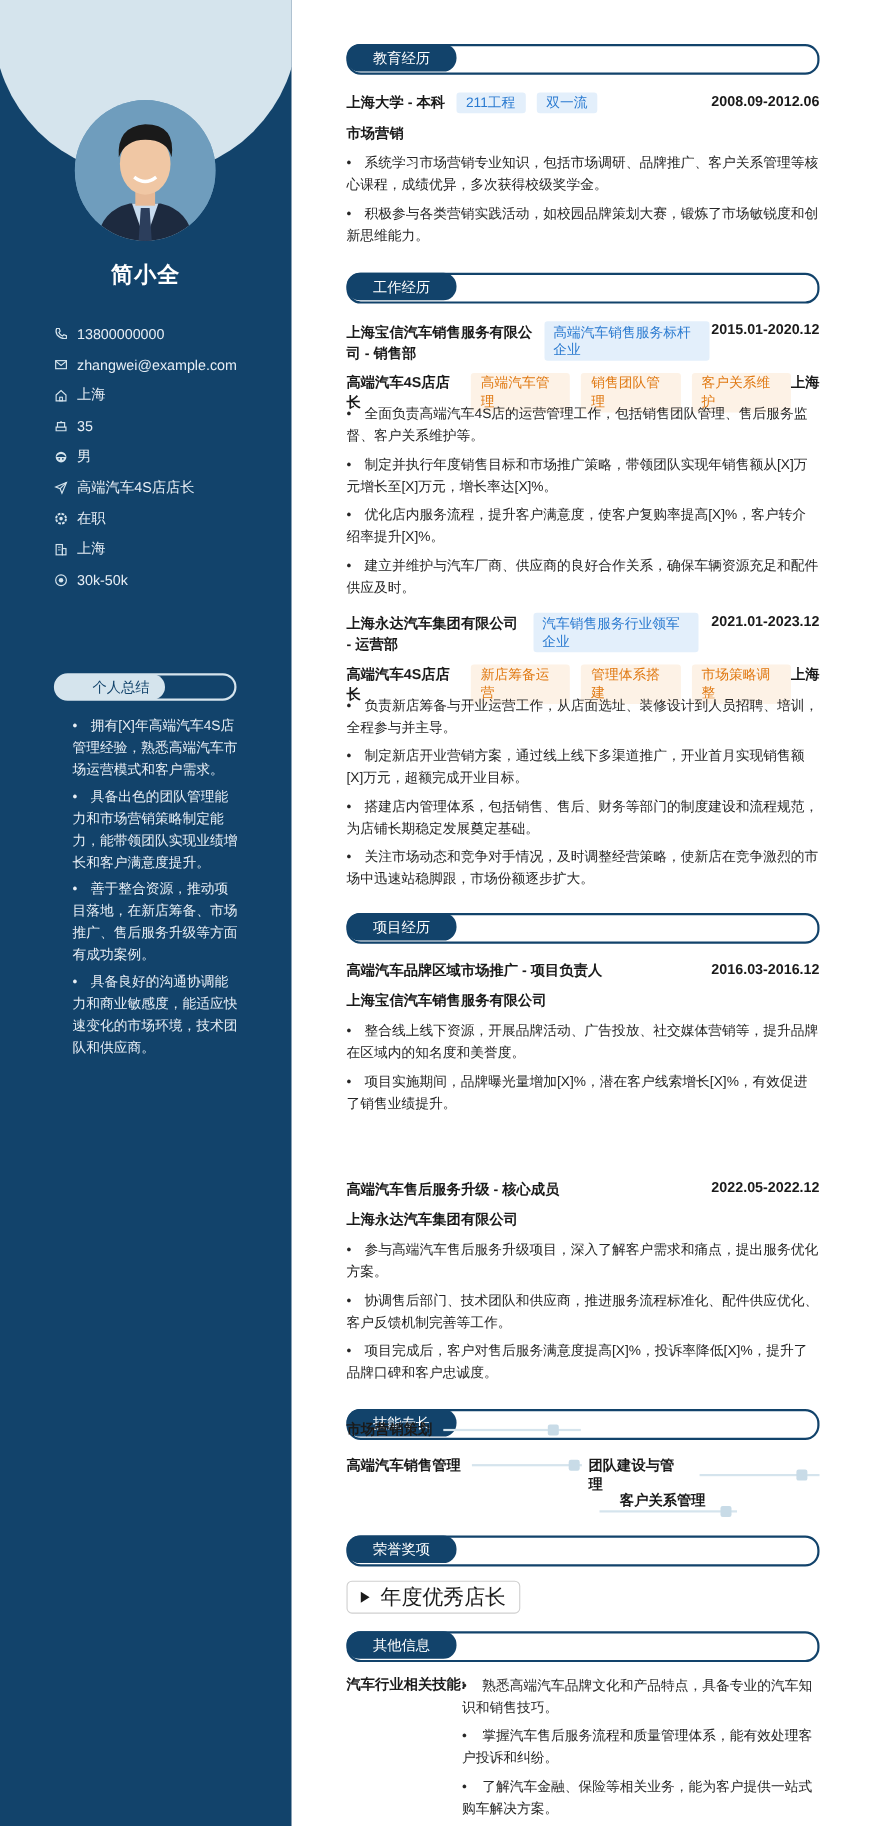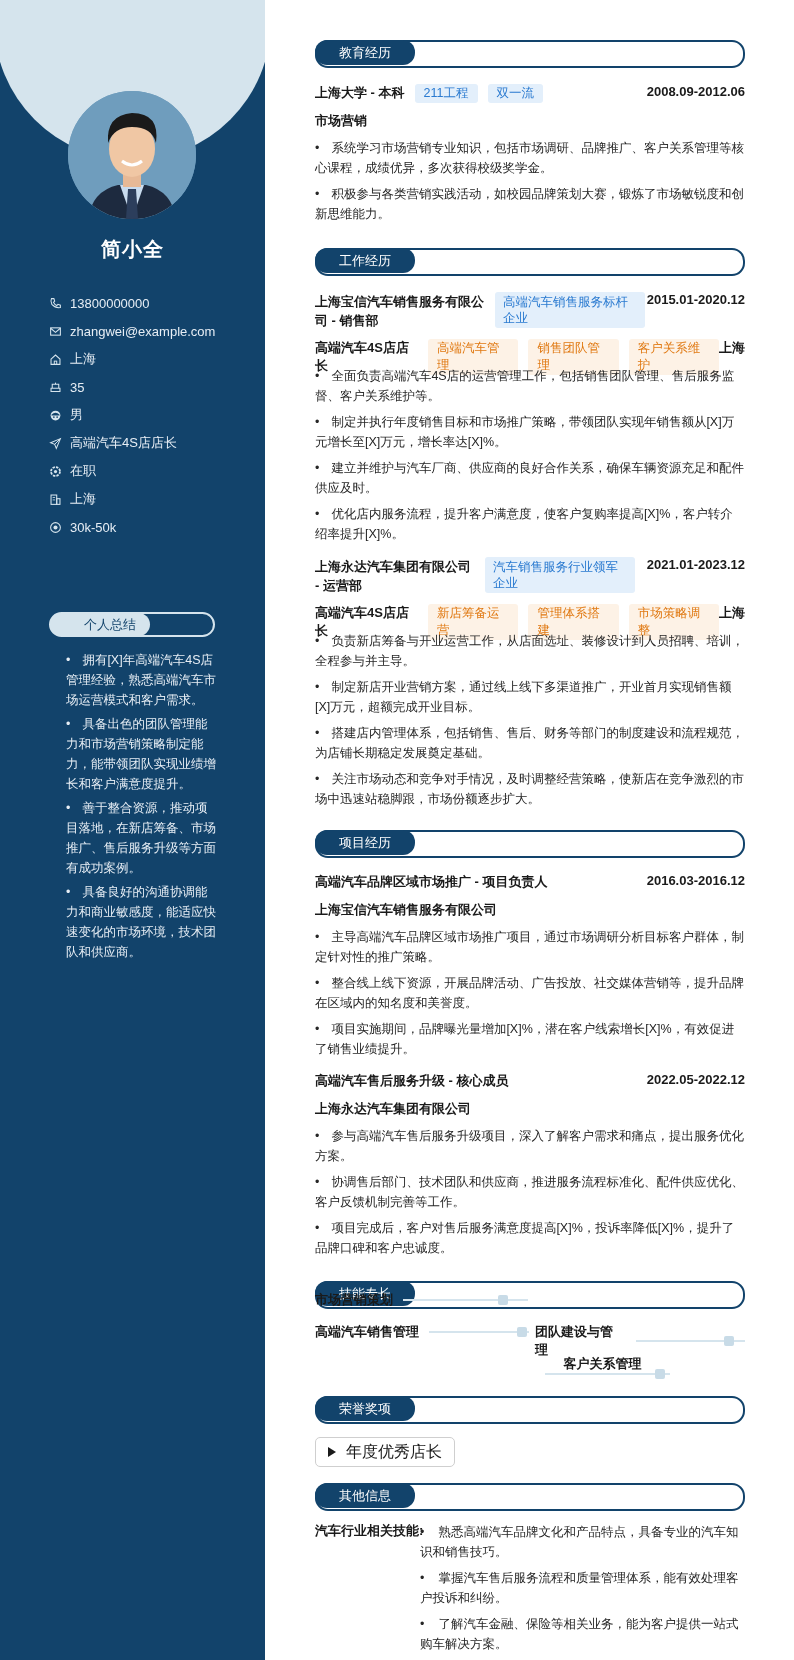--- a/index.html
+++ b/index.html
@@ -35,21 +35,21 @@
   .tag.block { line-height: 16px; padding: 2px 8px; width: 150px; }
 
   .bullets { position: absolute; left: 0; width: 430px; list-style: none; font-size: 12.5px; line-height: 20px; color: #262626; }
   .bullets li { margin-bottom: 6px; }
   .bullets li::before { content: "•"; margin-right: 12px; }
   .sub { position: absolute; left: 0; font-size: 13px; font-weight: bold; color: #1a1a1a; }
   .skill { position: absolute; display: flex; align-items: center; font-size: 13px; font-weight: bold; color: #1a1a1a; }
   .skill .bar { position: relative; height: 2px; background: #d5e4ed; margin-left: 10px; }
   .skill .knob { position: absolute; top: -4px; width: 10px; height: 10px; background: #c8dbe7; border-radius: 2px; }
 
-  .award { position: absolute; left: 0; top: 1386px; height: 30px; padding: 0 12px; border: 1px solid #cfcfcf; border-radius: 5px; display: flex; align-items: center; font-size: 16px; color: #1a1a1a; }
+  .award { position: absolute; left: 0; top: 1386px; height: 30px; padding: 0 12px; border: 1px solid #cfcfcf; border-radius: 5px; display: flex; align-items: center; font-size: 19px; color: #1a1a1a; }
   .award .tri { width: 0; height: 0; border-top: 5px solid transparent; border-bottom: 5px solid transparent; border-left: 8px solid #1a1a1a; margin-right: 10px; }
 
   .other-label { position: absolute; left: 0; top: 1522px; font-size: 13px; font-weight: bold; color: #1a1a1a; }
   .other-list { position: absolute; left: 105px; top: 1522px; width: 325px; list-style: none; font-size: 12.5px; line-height: 20px; color: #262626; }
   .other-list li { margin-bottom: 6px; }
   .other-list li::before { content: "•"; margin-right: 14px; }
 </style>
 </head>
 <body>
 
@@ -196,22 +196,22 @@
   <div class="row" style="top:339px;">
     <span>高端汽车4S店店长</span>
     <span class="tag orange">高端汽车管理</span>
     <span class="tag orange">销售团队管理</span>
     <span class="tag orange">客户关系维护</span>
     <span class="right">上海</span>
   </div>
   <ul class="bullets" style="top:366px;">
     <li>全面负责高端汽车4S店的运营管理工作，包括销售团队管理、售后服务监督、客户关系维护等。</li>
     <li>制定并执行年度销售目标和市场推广策略，带领团队实现年销售额从[X]万元增长至[X]万元，增长率达[X]%。</li>
+    <li>优化店内服务流程，提升客户满意度，使客户复购率提高[X]%，客户转介绍率提升[X]%。</li>
     <li>建立并维护与汽车厂商、供应商的良好合作关系，确保车辆资源充足和配件供应及时。</li>
-    <li>优化店内服务流程，提升客户满意度，使客户复购率提高[X]%，客户转介绍率提升[X]%。</li>
   </ul>
 
   <div class="row" style="top:557px;">
     <span style="width:160px; line-height:19px;">上海永达汽车集团有限公司 - 运营部</span>
     <span class="tag blue block">汽车销售服务行业领军企业</span>
     <span class="right">2021.01-2023.12</span>
   </div>
   <div class="row" style="top:604px;">
     <span>高端汽车4S店店长</span>
     <span class="tag orange">新店筹备运营</span>
@@ -228,21 +228,20 @@
 
   <div class="sec-head" style="top:830px;">
     <div class="pill">项目经历</div>
   </div>
   <div class="row" style="top:873px;">
     <span>高端汽车品牌区域市场推广 - 项目负责人</span>
     <span class="right">2016.03-2016.12</span>
   </div>
   <div class="sub" style="top:901px;">上海宝信汽车销售服务有限公司</div>
   <ul class="bullets" style="top:927px;">
-    <li>主导高端汽车品牌区域市场推广项目，通过市场调研分析目标客户群体，制定针对性的推广策略。</li>
     <li>整合线上线下资源，开展品牌活动、广告投放、社交媒体营销等，提升品牌在区域内的知名度和美誉度。</li>
     <li>项目实施期间，品牌曝光量增加[X]%，潜在客户线索增长[X]%，有效促进了销售业绩提升。</li>
   </ul>
 
   <div class="row" style="top:1072px;">
     <span>高端汽车售后服务升级 - 核心成员</span>
     <span class="right">2022.05-2022.12</span>
   </div>
   <div class="sub" style="top:1100px;">上海永达汽车集团有限公司</div>
   <ul class="bullets" style="top:1126px;">

